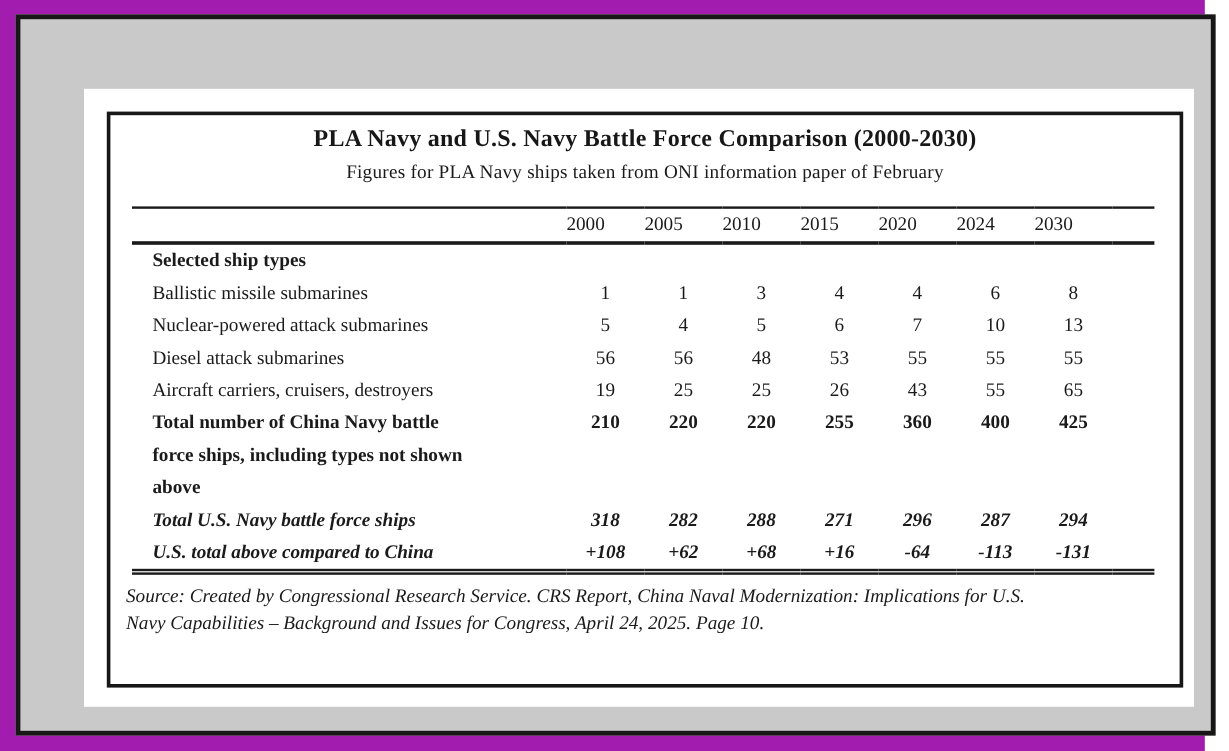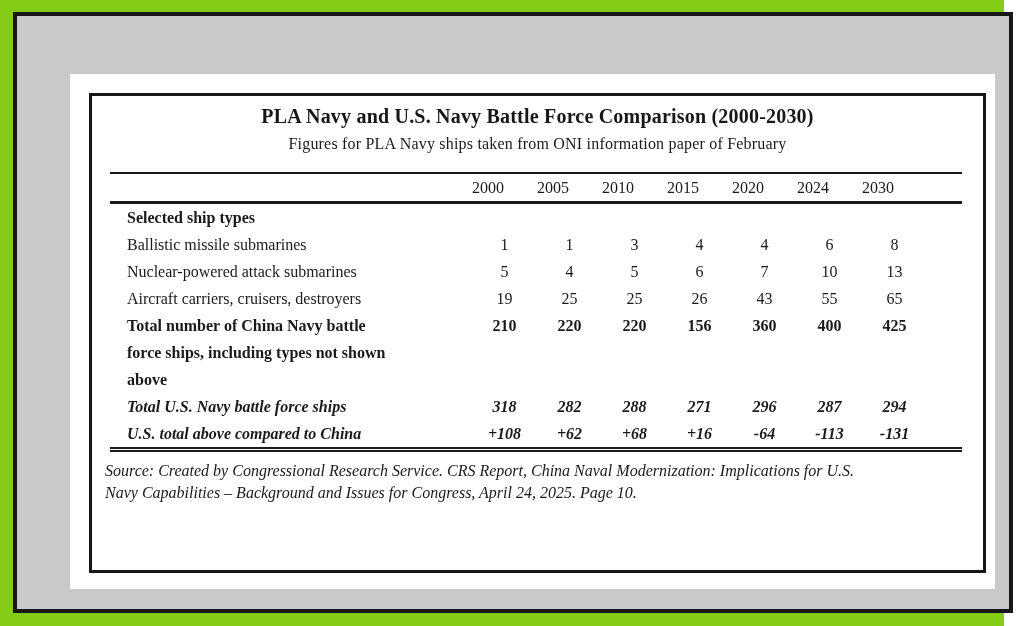--- a/index.html
+++ b/index.html
@@ -4,21 +4,21 @@
 <style>
   html, body { margin:0; padding:0; }
   body {
     width:1024px; height:626px;
     background:#ffffff;
     font-family:"Liberation Serif", "DejaVu Serif", serif;
     color:#1a1a1a;
     position:relative;
     overflow:hidden;
   }
-  .screen { position:absolute; left:0; top:0; width:1004px; height:626px; background:#84cc16; }
+  .screen { position:absolute; left:0; top:0; width:1004px; height:626px; background:#a21caf; }
 
   .outer-frame {
     position:absolute; left:13px; top:12px;
     width:1000px; height:601px;
     box-sizing:border-box;
     border:4px solid #171717;
     background:#c9c9c9;
   }
   .card {
     position:absolute; left:53px; top:58px;
@@ -146,20 +146,31 @@
                 <td>5</td>
                 <td>4</td>
                 <td>5</td>
                 <td>6</td>
                 <td>7</td>
                 <td>10</td>
                 <td>13</td>
                 <td></td>
               </tr>
 
+              <tr>
+                <td class="label">Diesel attack submarines</td>
+                <td>56</td>
+                <td>56</td>
+                <td>48</td>
+                <td>53</td>
+                <td>55</td>
+                <td>55</td>
+                <td>55</td>
+                <td></td>
+              </tr>
 
               <tr>
                 <td class="label">Aircraft carriers, cruisers, destroyers</td>
                 <td>19</td>
                 <td>25</td>
                 <td>25</td>
                 <td>26</td>
                 <td>43</td>
                 <td>55</td>
                 <td>65</td>
@@ -169,21 +180,21 @@
 
               <tr class="bold">
                 <td class="label">
                   <div>Total number of China Navy battle</div>
                   <div>force ships, including types not shown</div>
                   <div>above</div>
                 </td>
                 <td>210</td>
                 <td>220</td>
                 <td>220</td>
-                <td>156</td>
+                <td>255</td>
                 <td>360</td>
                 <td>400</td>
                 <td>425</td>
                 <td></td>
               </tr>
 
               <tr class="bold-italic">
                 <td class="label">Total U.S. Navy battle force ships</td>
                 <td>318</td>
                 <td>282</td>

